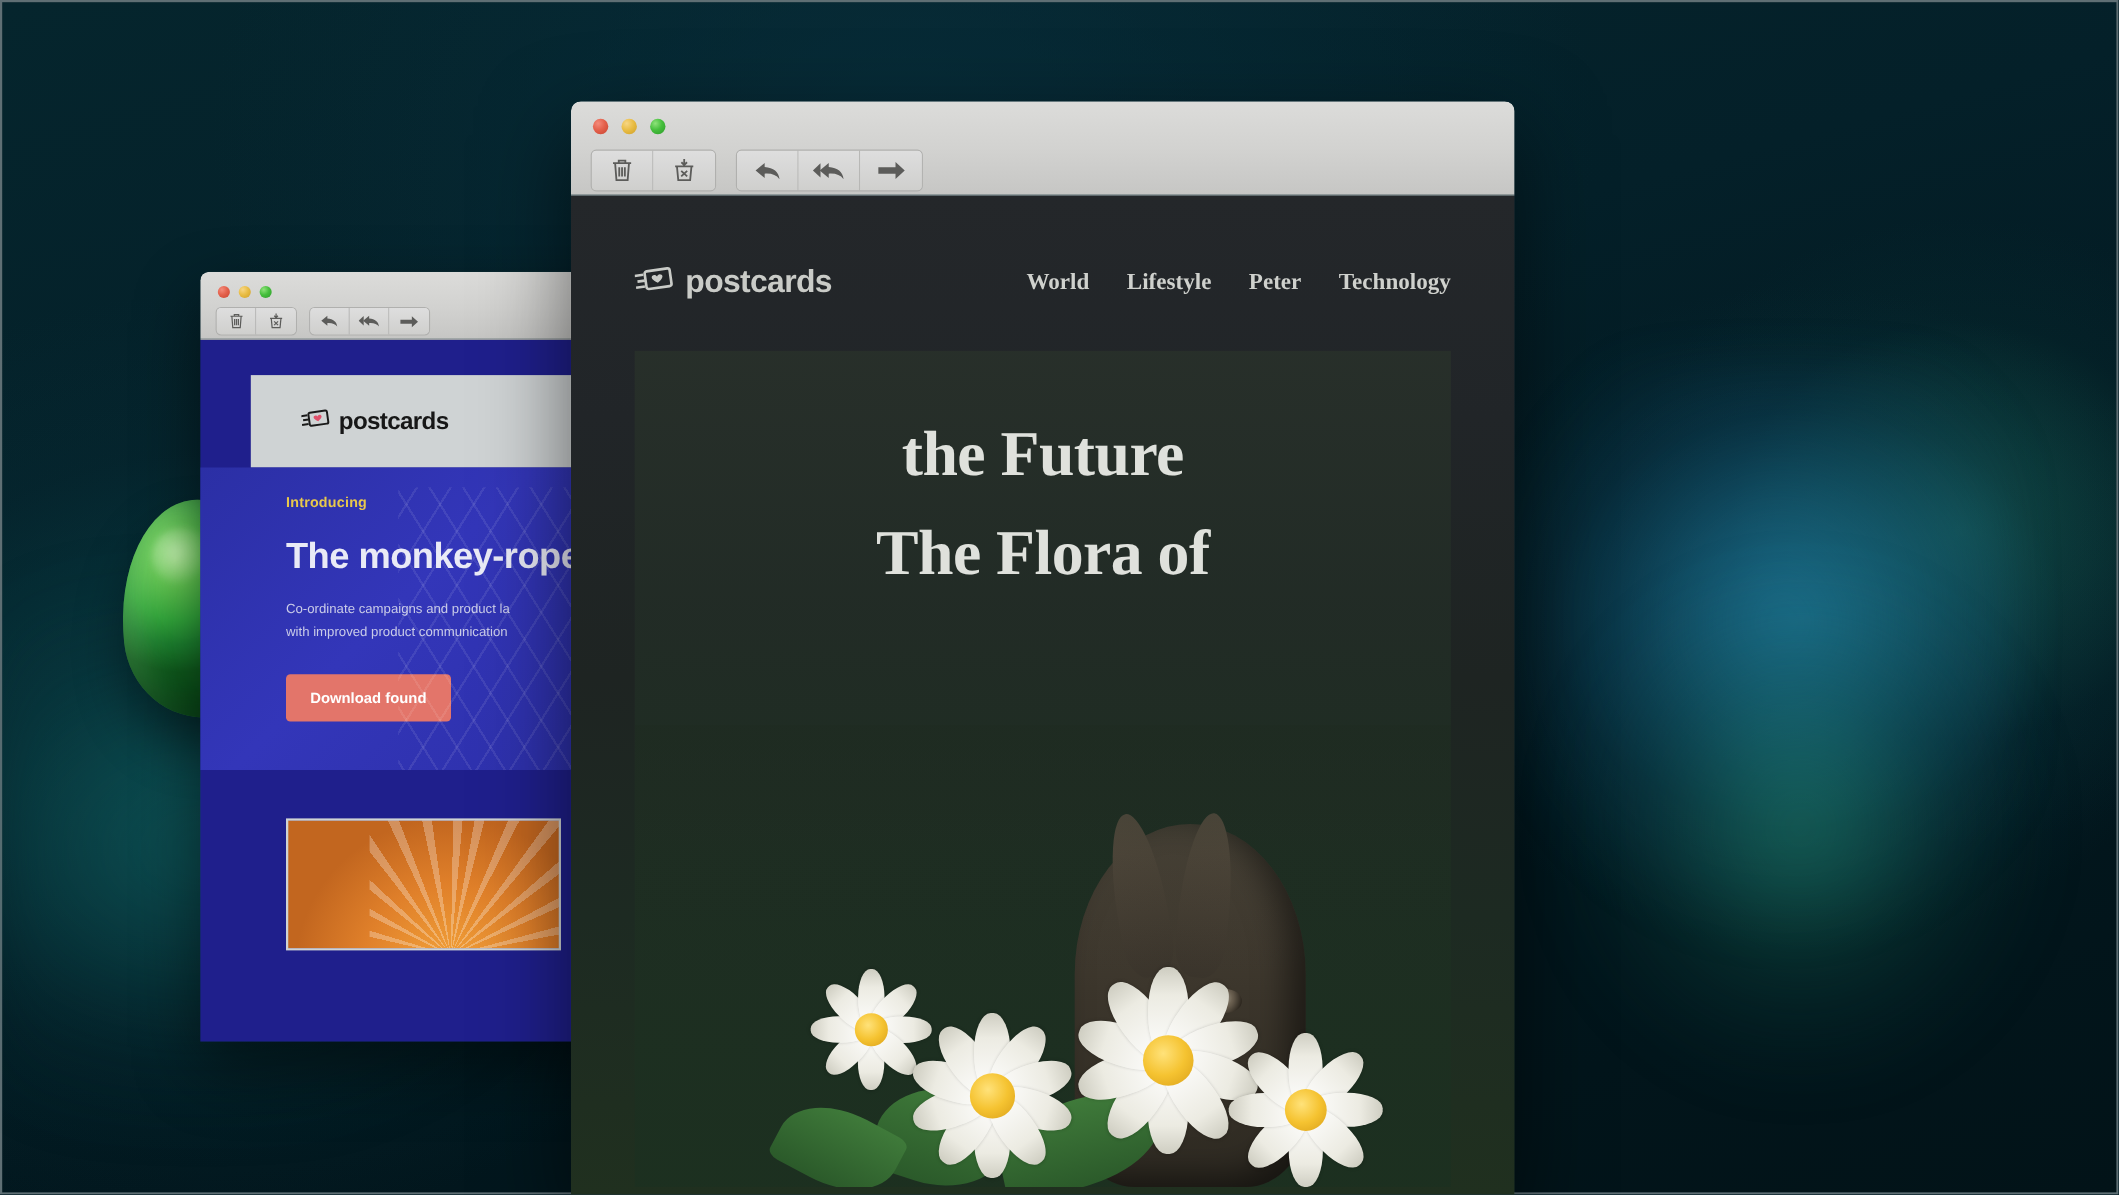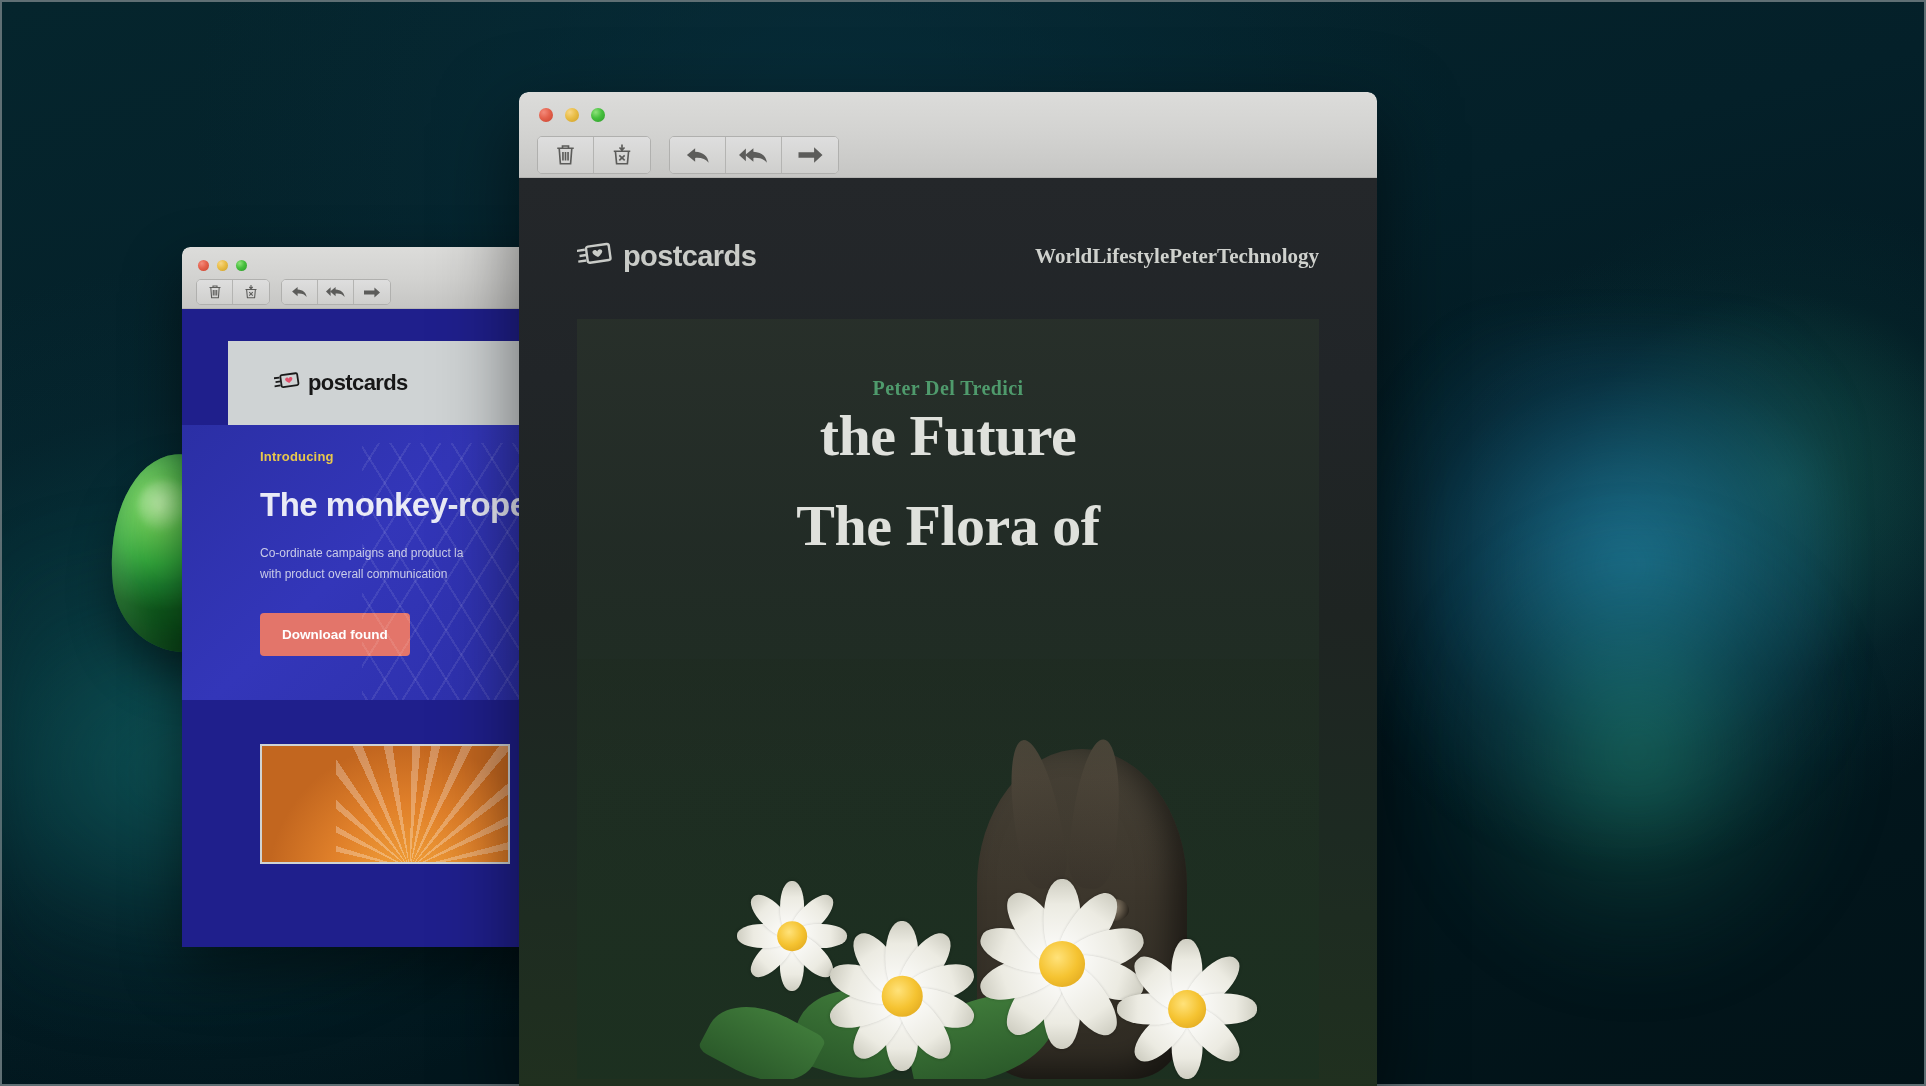--- a/index.html
+++ b/index.html
@@ -156,21 +156,21 @@
   .front-body {
     position:relative; height:910px; overflow:hidden;
     background:linear-gradient(180deg,#24272a 0%,#212528 22%,#1e2422 48%,#1d2a22 72%,#20301f 100%);
   }
   .front-nav {
     display:flex; align-items:center; justify-content:space-between;
     padding:62px 58px 0 58px;
   }
   .front-logo { display:flex; align-items:center; gap:10px; }
   .front-logo-text { color:#c9cbc7; font-size:29px; font-weight:800; letter-spacing:-.6px; }
-  .front-menu { display:flex; }
+  .front-menu { display:flex; gap:34px; }
   .front-menu a {
     color:#cfd1cd; font-family:"Liberation Serif", serif;
     font-size:21px; font-weight:700; text-decoration:none;
   }
 
   .front-card {
     margin:46px 58px 0 58px; height:760px; position:relative; overflow:hidden;
     background:linear-gradient(180deg, rgba(40,48,42,0.92) 0%, rgba(34,44,38,0.92) 30%, rgba(30,46,34,0.92) 60%, rgba(28,48,32,0.92) 100%);
   }
   .front-card-inner { position:relative; z-index:3; text-align:center; padding-top:58px; }
@@ -299,21 +299,21 @@
             </g>
           </svg>
         </span>
         <span style="color:#171717;font-size:22px;font-weight:800;letter-spacing:-.6px;">postcards</span>
       </div>
 
       <div class="back-hero">
         <div class="back-eyebrow">Introducing</div>
         <div class="back-head">The monkey-rope is</div>
         <div class="back-copy">Co-ordinate campaigns and product la</div>
-        <div class="back-copy" style="margin-top:2px;">with product overall communication</div>
+        <div class="back-copy" style="margin-top:2px;">with improved product communication</div>
         <span class="back-cta">Download found</span>
       </div>
 
       <div class="back-thumb"></div>
     </div>
   </div>
 
   <div class="window" id="win-front">
 
     <div class="titlebar">
@@ -380,21 +380,20 @@
           <a href="#">World</a>
           <a href="#">Lifestyle</a>
           <a href="#">Peter</a>
           <a href="#">Technology</a>
         </nav>
       </div>
 
       <div class="front-card">
 
         <div class="front-card-inner">
-          <div class="front-author">Peter Del Tredici</div>
           <div class="front-title" style="margin-top:4px;">the Future</div>
           <div class="front-title">The Flora of</div>
         </div>
 
         <div class="photo">
           <div class="rabbit">
             <span class="ear l"></span>
             <span class="ear r"></span>
             <span class="eye"></span>
           </div>

